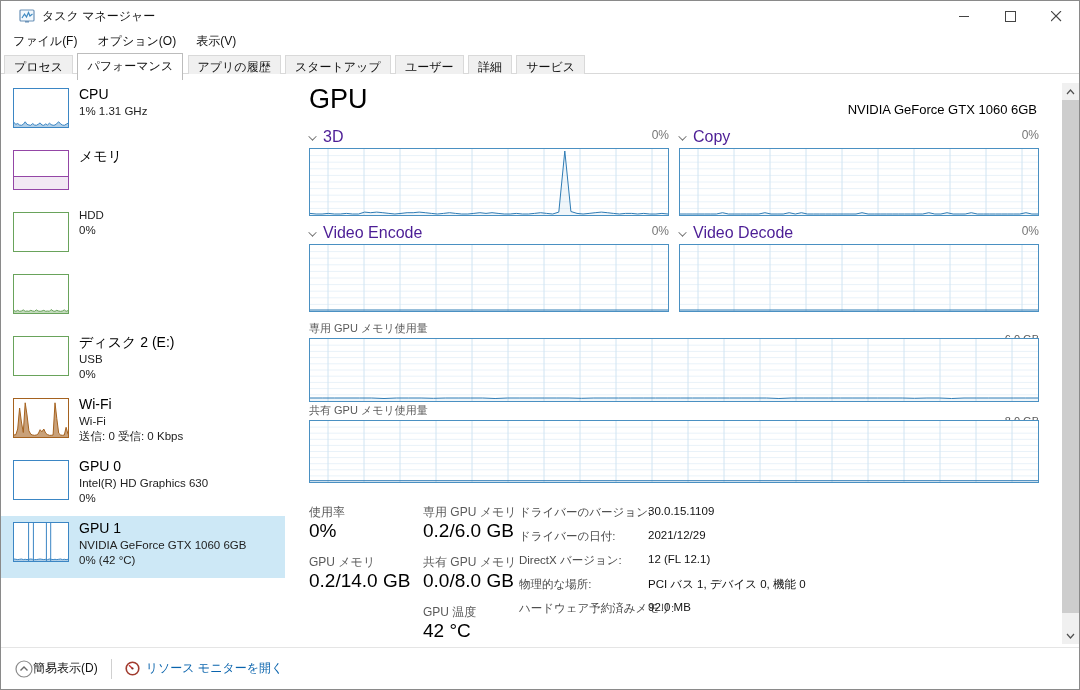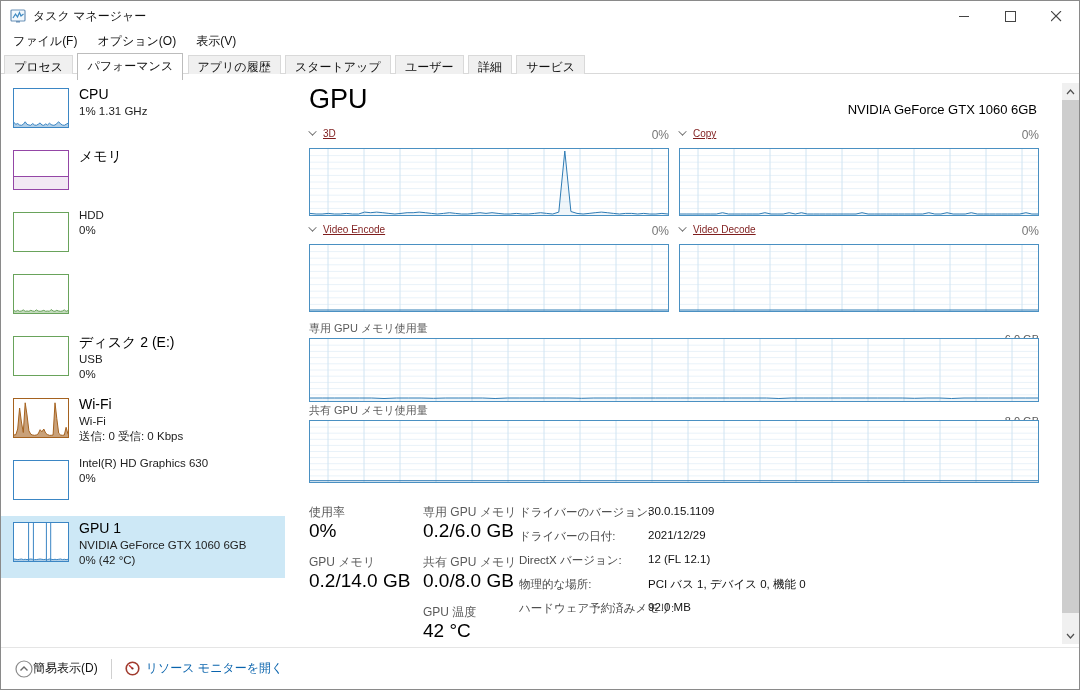--- a/index.html
+++ b/index.html
@@ -1,19 +1,19 @@
 <!DOCTYPE html>
 <html><head>
 <meta charset="utf-8">
 <style>
   html,body{margin:0;padding:0;background:#e8e8e8;}
   body{font-family:"Liberation Sans","DejaVu Sans",sans-serif;font-size:12px;color:#000;}
   .window{position:relative;width:1078px;height:688px;background:#fff;border:1px solid #8a8a8a;overflow:hidden;}
   
-  .titlebar{position:absolute;left:0;top:0;right:0;height:30px;display:flex;align-items:center;padding-left:9px;box-sizing:border-box;}
+  .titlebar{position:absolute;left:0;top:0;right:0;height:30px;display:flex;align-items:center;padding-left:18px;box-sizing:border-box;}
   .titlebar .title{margin-left:7px;font-size:12px;color:#111;}
   .win-controls{position:absolute;right:0;top:0;display:flex;height:30px;}
   .win-btn{width:46px;height:30px;display:flex;align-items:center;justify-content:center;}
   
   .menubar{position:absolute;left:0;top:30px;right:0;height:20px;display:flex;align-items:center;padding-left:2px;}
   .menu-item{padding:2px 10px;color:#111;}
   
   .tabbar{position:absolute;left:0;top:50px;right:0;height:23px;border-bottom:1px solid #d9d9d9;padding-left:3px;box-sizing:border-box;}
   .tab{position:relative;display:inline-block;padding:3px 9px 3px 9px;margin-right:1px;margin-top:3px;background:#f0f0f0;border:1px solid #d9d9d9;border-bottom:none;font-size:12px;color:#111;vertical-align:bottom;}
   .tab.active{background:#fff;border-color:#bcbcbc;margin-top:1px;padding-top:4px;padding-bottom:5px;top:1px;z-index:2;}
@@ -22,21 +22,21 @@
   .side-item{position:absolute;left:0;width:284px;height:62px;}
   .side-item.selected{background:#cde8f6;}
   .thumb{position:absolute;left:12px;top:6px;width:56px;height:40px;border:1px solid;background:#fff;box-sizing:border-box;overflow:hidden;}
   .side-text{position:absolute;left:78px;top:2px;right:4px;}
   .side-title{font-size:14px;color:#000;line-height:20px;}
   .side-line{font-size:11.5px;color:#222;line-height:15px;}
   
   .main{position:absolute;left:285px;top:73px;right:0;bottom:42px;background:#fff;overflow:hidden;}
   .gpu-title{position:absolute;left:23px;top:10px;font-size:27px;color:#000;}
   .gpu-device{position:absolute;right:42px;top:28px;font-size:13px;color:#000;}
-  .chart-label{position:absolute;font-size:10px;color:#7f1d1d;white-space:nowrap;text-decoration:underline;}
+  .chart-label{position:absolute;font-size:16px;color:#4c1d95;white-space:nowrap;}
   .chev{display:inline-block;width:6px;height:6px;border-left:1.5px solid #6a6a6a;border-bottom:1.5px solid #6a6a6a;transform:rotate(-45deg) scale(0.85);margin-right:7px;vertical-align:2px;}
   .chart-pct{position:absolute;width:80px;text-align:right;font-size:12px;color:#767676;}
   .mem-label{position:absolute;left:23px;font-size:11px;color:#5a5a5a;white-space:nowrap;}
   .mem-max{position:absolute;width:90px;text-align:right;font-size:11px;color:#5a5a5a;margin-top:12px;}
   .chart-box{position:absolute;border:1px solid #4a90c2;box-sizing:border-box;background:#fff;overflow:hidden;}
   
   .stat-label{position:absolute;font-size:12px;color:#5a5a5a;white-space:nowrap;}
   .stat-value{position:absolute;font-size:19px;color:#000;white-space:nowrap;}
   .detail-label{position:absolute;left:233px;font-size:11.5px;color:#4a4a4a;white-space:nowrap;}
   .detail-value{position:absolute;left:362px;font-size:11.5px;color:#111;white-space:nowrap;text-align:center;}
@@ -148,20 +148,21 @@
           </svg></div>
       <div class="side-text">
           <div class="side-title">Wi-Fi</div>
           <div class="side-line">Wi-Fi</div>
           <div class="side-line">送信: 0 受信: 0 Kbps</div>
         </div>
     </div>
     <div class="side-item" style="top:380px">
       <div class="thumb" style="border-color:#3b86c4"><svg width="54" height="38"></svg></div>
       <div class="side-text">
+          <div class="side-title">GPU 0</div>
           <div class="side-line">Intel(R) HD Graphics 630</div>
           <div class="side-line">0%</div>
         </div>
     </div>
     <div class="side-item selected" style="top:442px">
       <div class="thumb" style="border-color:#3b86c4"><svg width="54" height="38">
             <line x1="14.6" y1="0" x2="14.6" y2="38" stroke="#3b86c4" stroke-width="1"></line>
             <line x1="19.4" y1="0" x2="19.4" y2="38" stroke="#3b86c4" stroke-width="1"></line>
             <line x1="32.4" y1="0" x2="32.4" y2="38" stroke="#3b86c4" stroke-width="1"></line>
             <line x1="36.7" y1="0" x2="36.7" y2="38" stroke="#3b86c4" stroke-width="1"></line>

